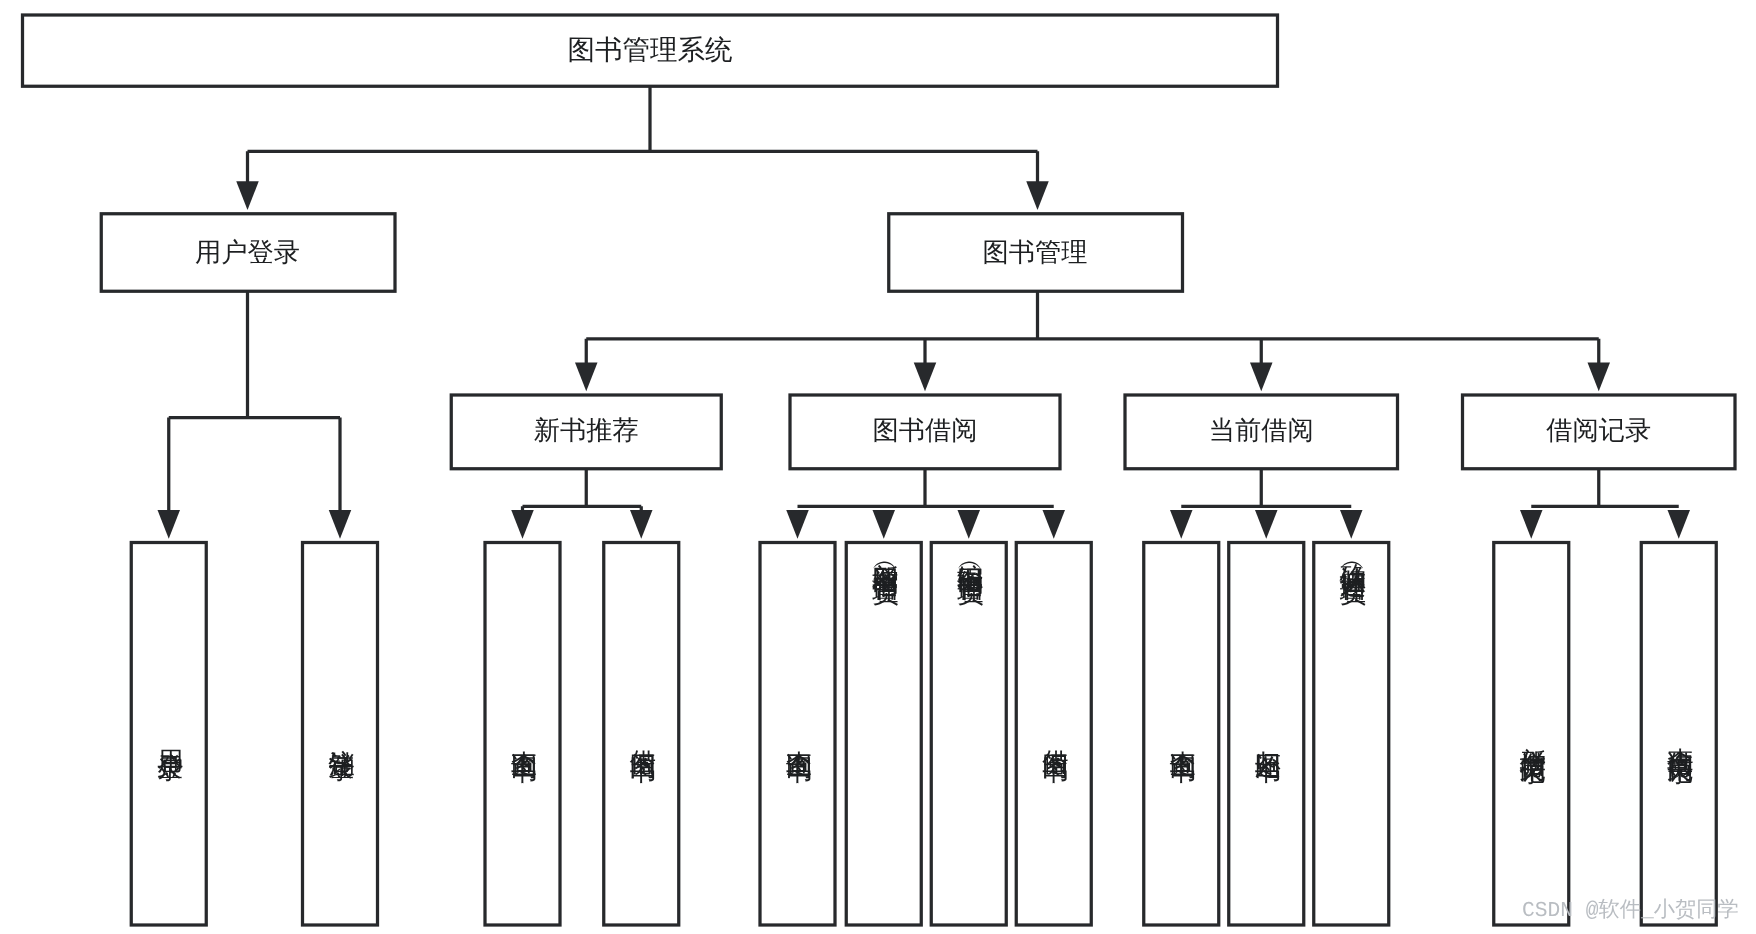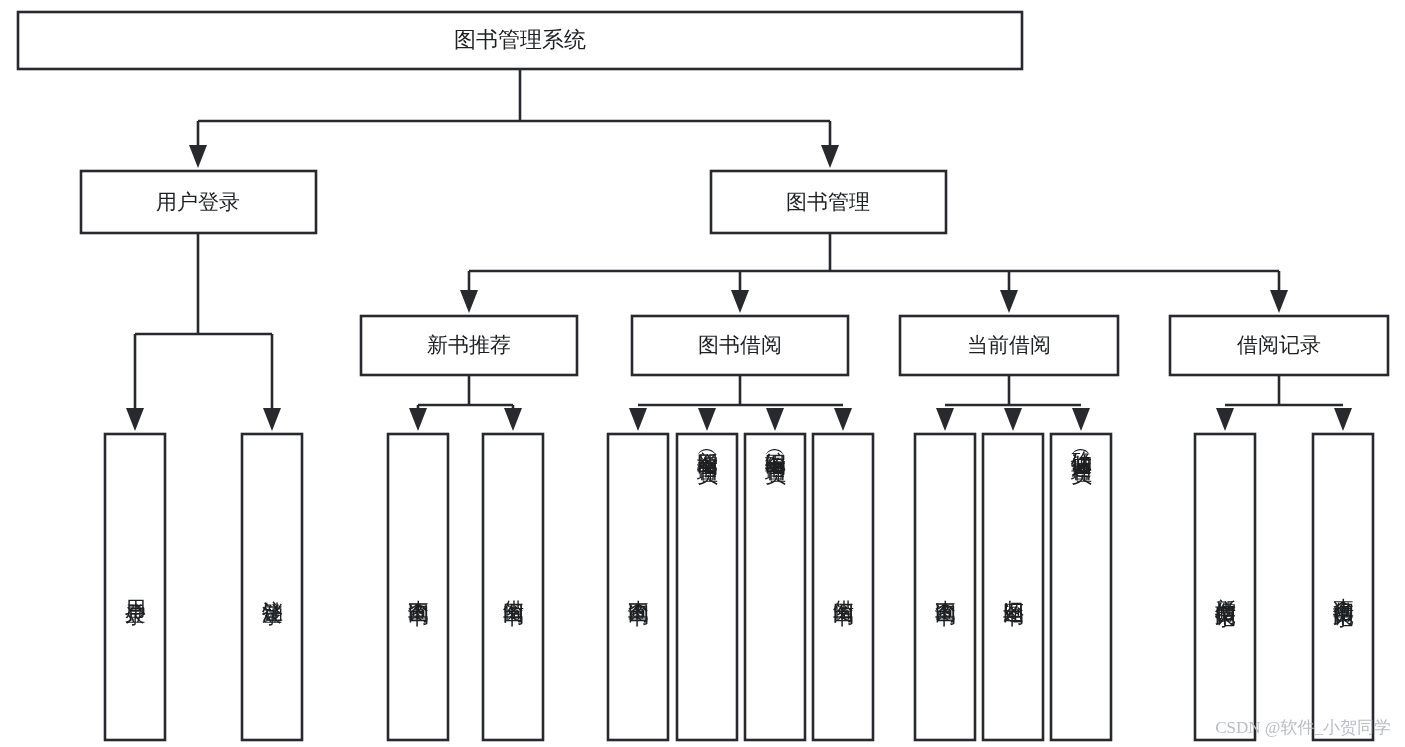--- a/index.html
+++ b/index.html
@@ -69,21 +69,21 @@
     font-size: 21px;
     line-height: 1.18;
     color: #1d1f21;
     letter-spacing: 2px;
     white-space: nowrap;
   }
   .watermark {
     position: absolute;
     right: 14px;
     bottom: 8px;
-    font-family: Liberation Serif, serif;
+    font-family: Liberation Mono, monospace;
     font-size: 17px;
     color: #b9bdc2;
     white-space: nowrap;
     pointer-events: none;
   }
 </style>
 </head>
 <body>
 
 <div id="diagram-root">

